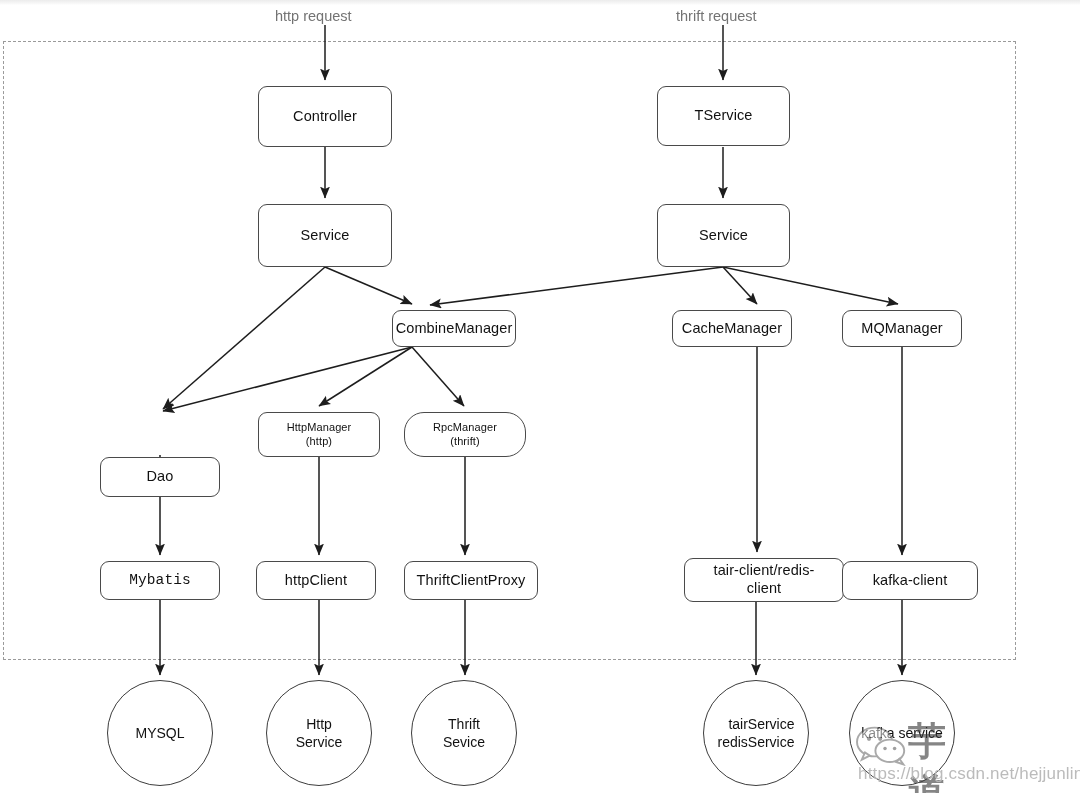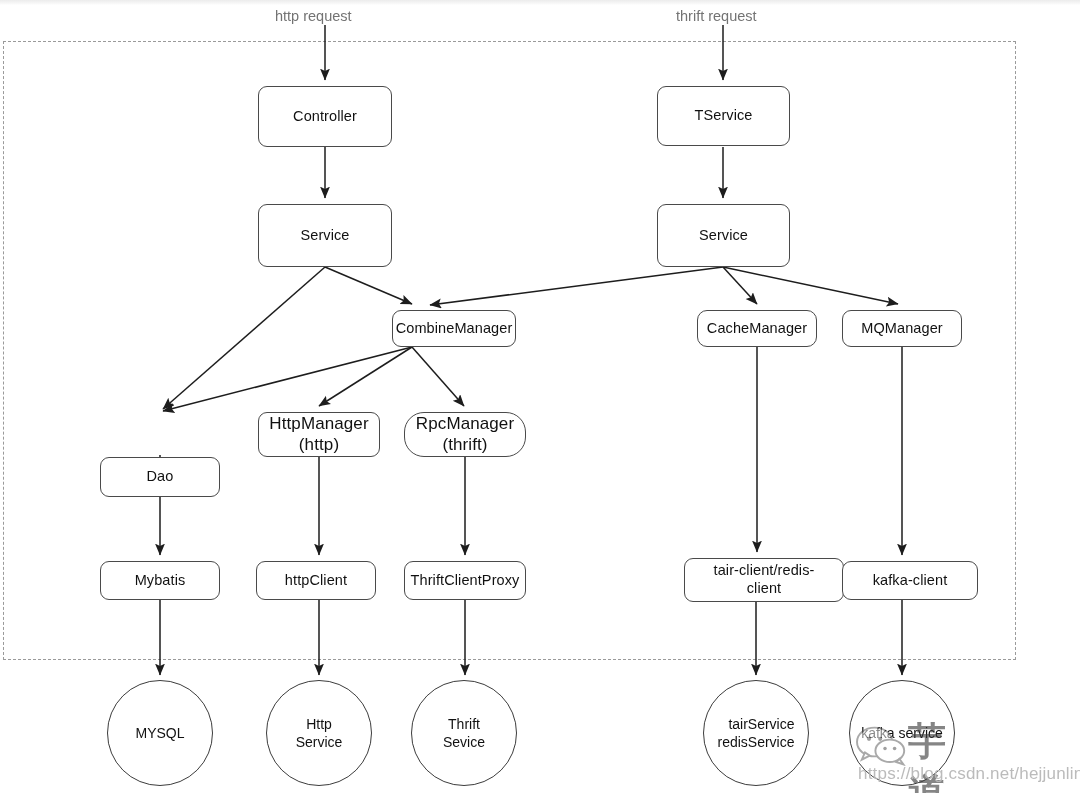--- a/index.html
+++ b/index.html
@@ -59,21 +59,21 @@
     align-items: center;
     justify-content: center;
     text-align: center;
     font-size: 14.5px;
     line-height: 1.22;
     color: #111111;
     letter-spacing: 0.1px;
     padding: 2px 12px;
   }
   .node.small {
-    font-size: 17px;
+    font-size: 11px;
   }
   
   .circle {
     position: absolute;
     box-sizing: border-box;
     border: 1.4px solid #3c3c3c;
     border-radius: 50%;
     background: #ffffff;
     display: flex;
     align-items: center;
@@ -166,28 +166,28 @@
         <polyline points="902,600 902,675"></polyline>
       </g>
   </svg>
 
   <div id="node-layer">
       <div class="node" style="left: 258px; top: 86px; width: 134px; height: 61px;">Controller</div>
       <div class="node" style="left: 657px; top: 86px; width: 133px; height: 60px;">TService</div>
       <div class="node" style="left: 258px; top: 204px; width: 134px; height: 63px;">Service</div>
       <div class="node" style="left: 657px; top: 204px; width: 133px; height: 63px;">Service</div>
       <div class="node" style="left: 350px; top: 310px; width: 124px; height: 37px; margin-left: 42px;">CombineManager</div>
-      <div class="node" style="left: 697px; top: 310px; width: 120px; height: 37px; border-radius: 10px;">CacheManager</div>
+      <div class="node" style="left: 672px; top: 310px; width: 120px; height: 37px;">CacheManager</div>
       <div class="node" style="left: 842px; top: 310px; width: 120px; height: 37px;">MQManager</div>
       <div class="node" style="left: 100px; top: 415px; width: 120px; height: 40px; margin-top: 42px;">Dao</div>
       <div class="node small" style="left: 258px; top: 412px; width: 122px; height: 45px;">HttpManager<br>(http)</div>
       <div class="node small" style="left: 404px; top: 412px; width: 122px; height: 45px; border-radius: 20px;">RpcManager<br>(thrift)</div>
-      <div class="node" style="left: 100px; top: 561px; width: 120px; height: 39px;">Mybatis</div>
+      <div class="node" style="left: 100px; top: 561px; width: 120px; height: 39px; font-family: Liberation Mono, monospace;">Mybatis</div>
       <div class="node" style="left: 256px; top: 561px; width: 120px; height: 39px;">httpClient</div>
-      <div class="node" style="left: 404px; top: 561px; width: 122px; height: 39px;">ThriftClientProxy</div>
+      <div class="node" style="left: 404px; top: 561px; width: 134px; height: 39px;">ThriftClientProxy</div>
       <div class="node" style="left: 684px; top: 558px; width: 160px; height: 44px;">tair-client/redis-client</div>
       <div class="node" style="left: 842px; top: 561px; width: 136px; height: 39px;">kafka-client</div>
       <div class="circle" style="left: 107px; top: 680px; width: 106px; height: 106px;">MYSQL</div>
       <div class="circle" style="left: 266px; top: 680px; width: 106px; height: 106px;">Http<br>Service</div>
       <div class="circle" style="left: 411px; top: 680px; width: 106px; height: 106px;">Thrift<br>Sevice</div>
       <div class="circle" style="left: 703px; top: 680px; width: 106px; height: 106px; text-align: right;">tairService<br>redisService</div>
       <div class="circle" style="left: 849px; top: 680px; width: 106px; height: 106px;">kafka service</div>
     </div>
 
   <div id="label-layer">

